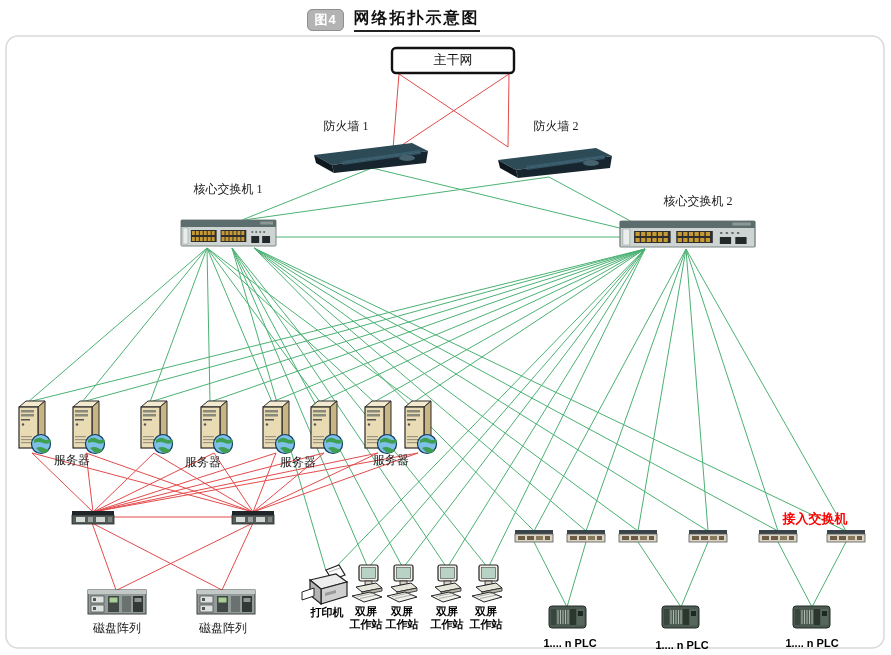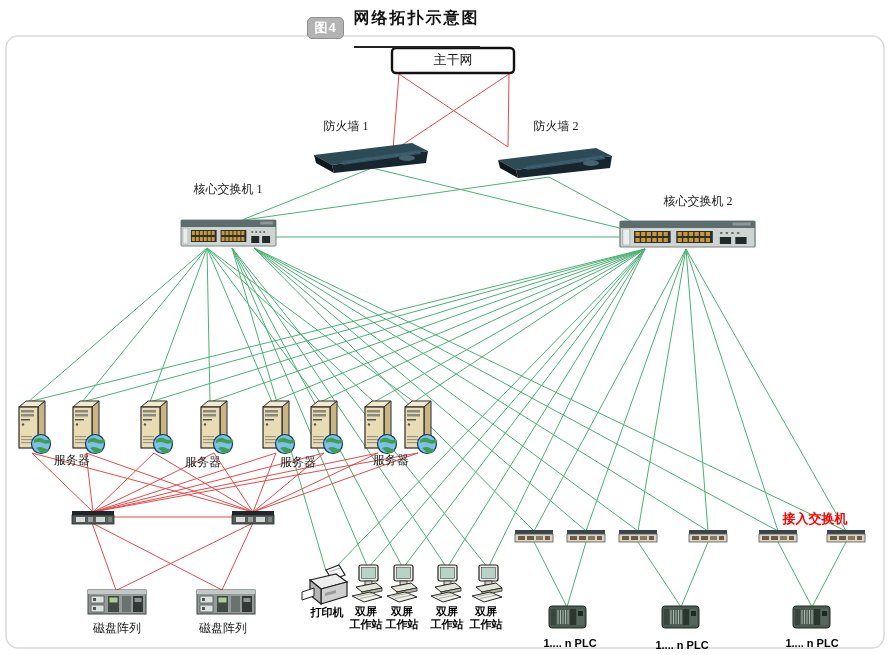--- a/index.html
+++ b/index.html
@@ -1,21 +1,21 @@
 <!DOCTYPE html>
 <html><head>
 <meta charset="utf-8">
 <style>
   html,body{margin:0;padding:0;background:#fff;}
   body{width:891px;height:655px;position:relative;font-family:"Liberation Sans",sans-serif;overflow:hidden;}
   .title-row{position:absolute;top:8px;left:0;width:787px;display:flex;justify-content:center;align-items:center;gap:10px;z-index:5;}
   .badge{background:#b3b3b3;color:#fff;border:1px solid #8f8f8f;border-radius:5px;
          font:700 13px "Liberation Sans",sans-serif;padding:1px 6px;letter-spacing:1px;}
   .title-text{font:700 16px "Liberation Sans",sans-serif;color:#111;border-bottom:2px solid #222;
-              padding-bottom:17px;letter-spacing:2px;}
+              padding-bottom:1px;letter-spacing:2px;}
   svg{position:absolute;top:0;left:0;}
   text{text-anchor:middle;dominant-baseline:middle;}
   .lbl-serif{font:12px "Liberation Serif",serif;fill:#1a1a1a;}
   .lbl-bold{font:700 11px "Liberation Sans",sans-serif;fill:#000;}
   .lbl-red-bold{font:700 13px "Liberation Sans",sans-serif;fill:#fe0000;}
   .box-label{font:13px "Liberation Serif",serif;fill:#111;}
   line{shape-rendering:geometricPrecision;}
 </style>
 </head>
 <body>

